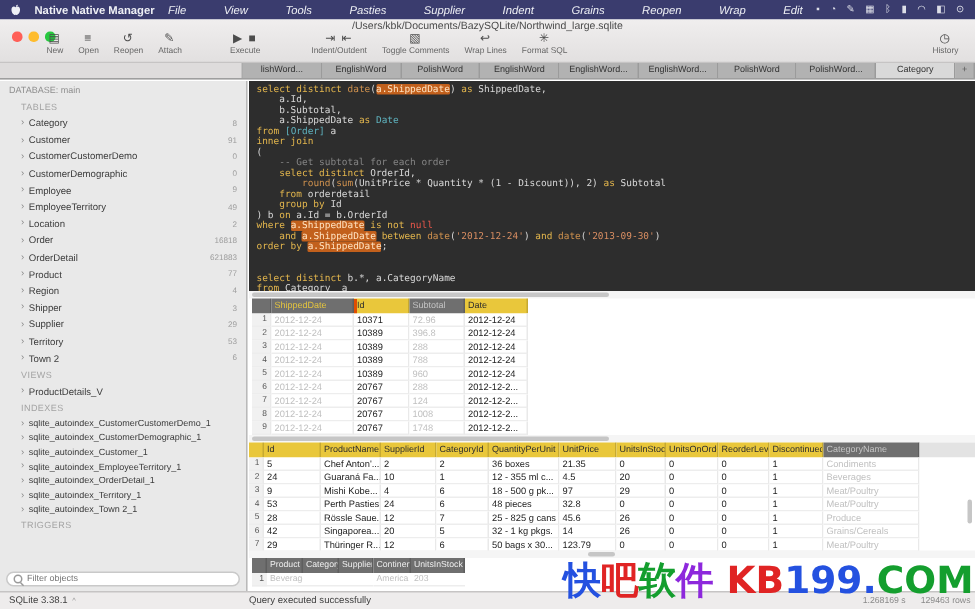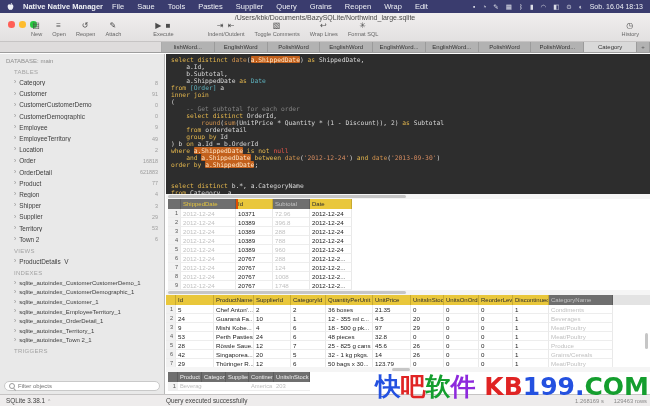--- a/index.html
+++ b/index.html
@@ -3,21 +3,21 @@
 <meta charset="utf-8">
 <style>
   html,body{margin:0;padding:0;background:#9a9a9a;}
   .screen{position:relative;width:650px;height:406px;overflow:hidden;background:#fff;
     font-family:"Liberation Sans",sans-serif;cursor:default;}
   
   .menubar{position:absolute;top:0;left:0;right:0;height:13px;background:#3a3c6e;display:flex;
     align-items:center;padding:0 7px;color:#eef0f5;font-size:7.5px;gap:9px;box-sizing:border-box;}
   .apple-logo svg{width:7px;height:8px;display:block;}
   .app-name{font-weight:bold;white-space:nowrap;}
-  .menus{display:flex;gap:13px;}
+  .menus{display:flex;gap:25px;font-style:italic;}
   .menu-item{white-space:nowrap;}
   .mb-right{margin-left:auto;display:flex;align-items:center;gap:7px;}
   .mb-ico{font-size:6.5px;opacity:.9;line-height:13px;}
   .clock{font-size:7px;white-space:nowrap;}
   
   .chrome{position:absolute;top:13px;left:0;right:0;height:29px;
     background:linear-gradient(#f0eeee,#e2e0e0);border-bottom:1px solid #c6c4c4;box-sizing:border-box;}
   .win-title{position:absolute;top:1px;left:0;right:0;text-align:center;font-size:7px;color:#4a4a4a;}
   .lights{position:absolute;top:8px;left:8px;display:flex;gap:4.5px;}
   .light{width:6.5px;height:6.5px;border-radius:50%;}
@@ -112,25 +112,25 @@
 
   <div class="menubar">
     <span class="apple-logo">
         <svg viewBox="0 0 12 14">
           <path fill="#eef0f5" d="M6,3.2 C4,1.2 1,2.2 1,6 C1,9.8 4,13 6,12 C8,13 11,9.8 11,6 C11,2.2 8,1.2 6,3.2 Z M6.2,2.6 C6.2,1 7.6,0.2 8.6,0.1 C8.7,1.6 7.4,2.8 6.2,2.6 Z"></path>
         </svg>
       </span>
     <span class="app-name">Native Native Manager</span>
     <span class="menus">
         <span class="menu-item">File</span>
-        <span class="menu-item">Saue</span>
+        <span class="menu-item">View</span>
         <span class="menu-item">Tools</span>
         <span class="menu-item">Pasties</span>
         <span class="menu-item">Supplier</span>
-        <span class="menu-item">Query</span>
+        <span class="menu-item">Indent</span>
         <span class="menu-item">Grains</span>
         <span class="menu-item">Reopen</span>
         <span class="menu-item">Wrap</span>
         <span class="menu-item">Edit</span>
       </span>
     <span class="mb-right">
       <span id="mb-icons" style="display:flex;gap:7px;">
           <span class="mb-ico">▪</span>
           <span class="mb-ico">◔</span>
           <span class="mb-ico">✎</span>

